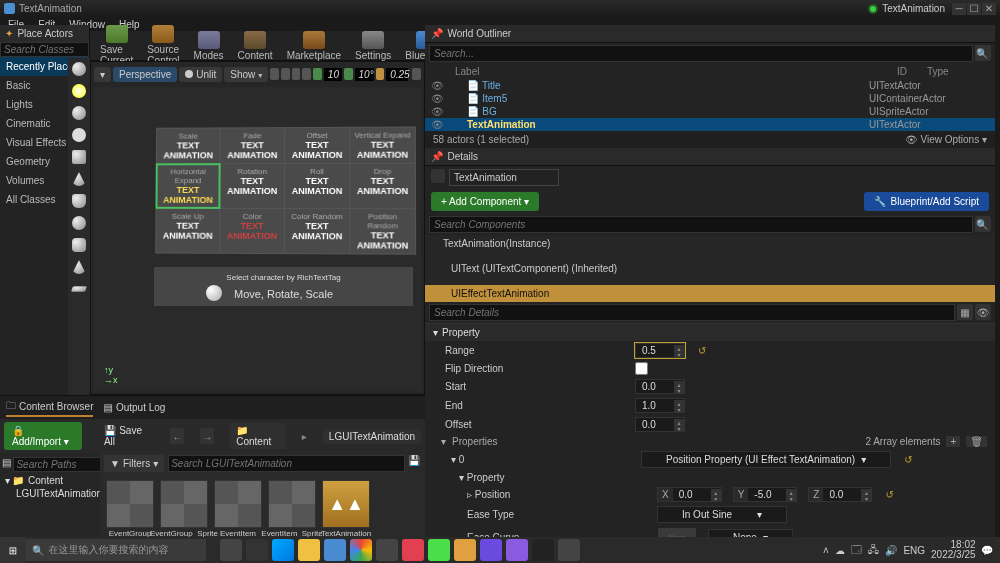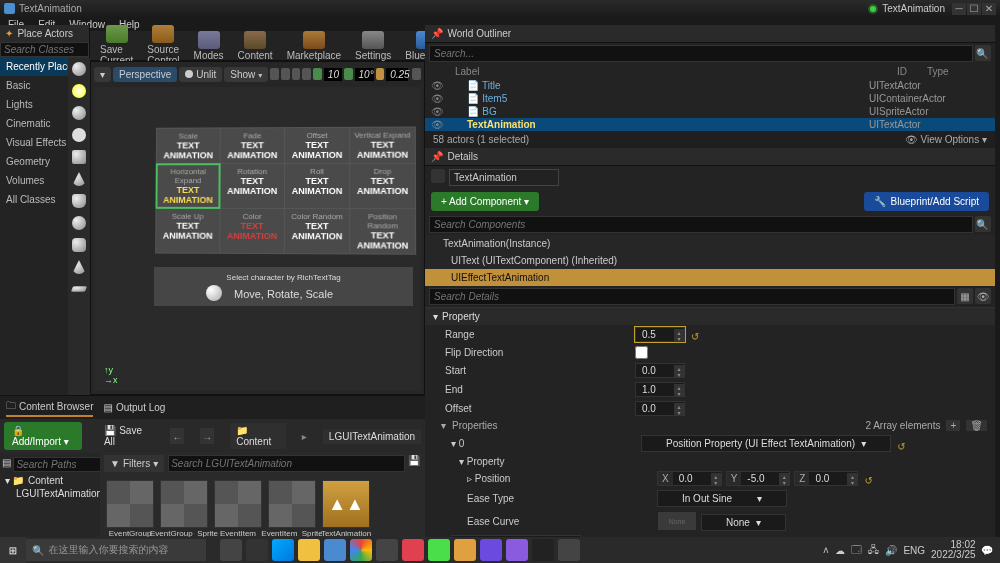--- a/index.html
+++ b/index.html
@@ -67,28 +67,28 @@
 .outl-row .cls { color:#999; }
 .outl-foot { display:flex; justify-content:space-between; padding:3px 8px; background:#1f1f1f; color:#aaa; }
 .det-name { display:flex; padding:3px 6px; gap:4px; }
 .det-name input { background:#222; border:1px solid #444; color:#ccc; padding:2px 4px; width:110px; }
 .det-name .iconbox { width:14px; height:14px; background:#333; border-radius:2px; }
 .det-2btn { display:flex; justify-content:space-between; padding:3px 6px; }
 .greenbtn { background:#2a7a2a; color:#fff; padding:4px 10px; border-radius:3px; cursor:pointer; }
 .bluebtn { background:#1a4a9a; color:#fff; padding:4px 10px; border-radius:3px; cursor:pointer; display:flex; align-items:center; gap:4px; }
 .comp-list { background:#262626; }
 .comp-row { padding:3px 6px 3px 18px; color:#ccc; }
-.comp-row.inh { padding-left:26px; }
+.comp-row.inh { padding-left:26px;margin-top:8px; }
 .comp-row.sel { background:#c0903a; color:#111; }
 .prop-area { flex:1; overflow:hidden; }
 .prop-group { border-top:1px solid #333; }
 .prop-group .gh { background:#2a2a2a; padding:3px 8px; color:#ddd; display:flex; align-items:center; gap:4px; cursor:pointer; }
 .prop-row { display:grid; grid-template-columns:190px 1fr; padding:2px 8px 2px 20px; align-items:center; }
 .prop-row .k { color:#ccc; }
-.prop-row .v { display:flex; gap:4px; align-items:flex-end; }
+.prop-row .v { display:flex; gap:11px; align-items:center; }
 .spin { display:flex; align-items:center; border:1px solid #333; background:#1a1a1a; }
 .spin.y { outline:1px solid #c0a030; }
 .spin .lbl { background:#2a2a2a; padding:1px 4px; color:#aaa; }
 .spin .num { padding:1px 6px; min-width:38px; color:#ddd; }
 .spin .arrows { width:10px; display:flex; flex-direction:column; }
 .spin .arrows span { height:6px; background:#333; font-size:6px; text-align:center; color:#888; cursor:pointer; }
 .dropdown { background:#1a1a1a; border:1px solid #333; padding:2px 24px; color:#ddd; display:flex; align-items:center; gap:6px; cursor:pointer; min-width:130px; justify-content:space-between; }
 .reset { color:#c0a030; cursor:pointer; padding:0 2px; }
 .arr-hdr { display:flex; align-items:center; gap:6px; color:#aaa; padding:2px 8px 2px 16px; }
 .arr-hdr .plus { background:#333; padding:0 4px; cursor:pointer; }

